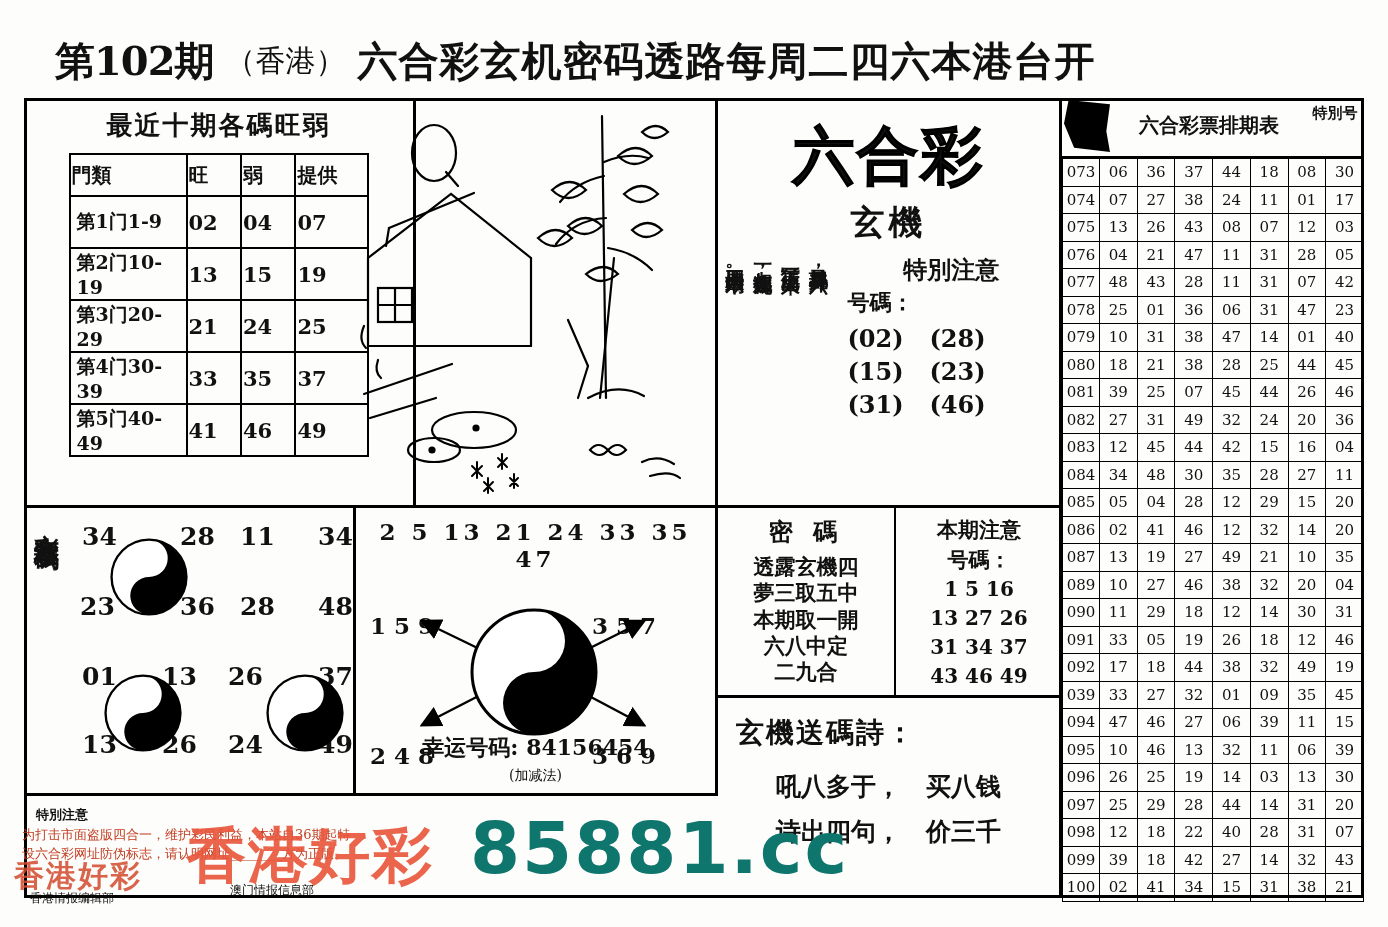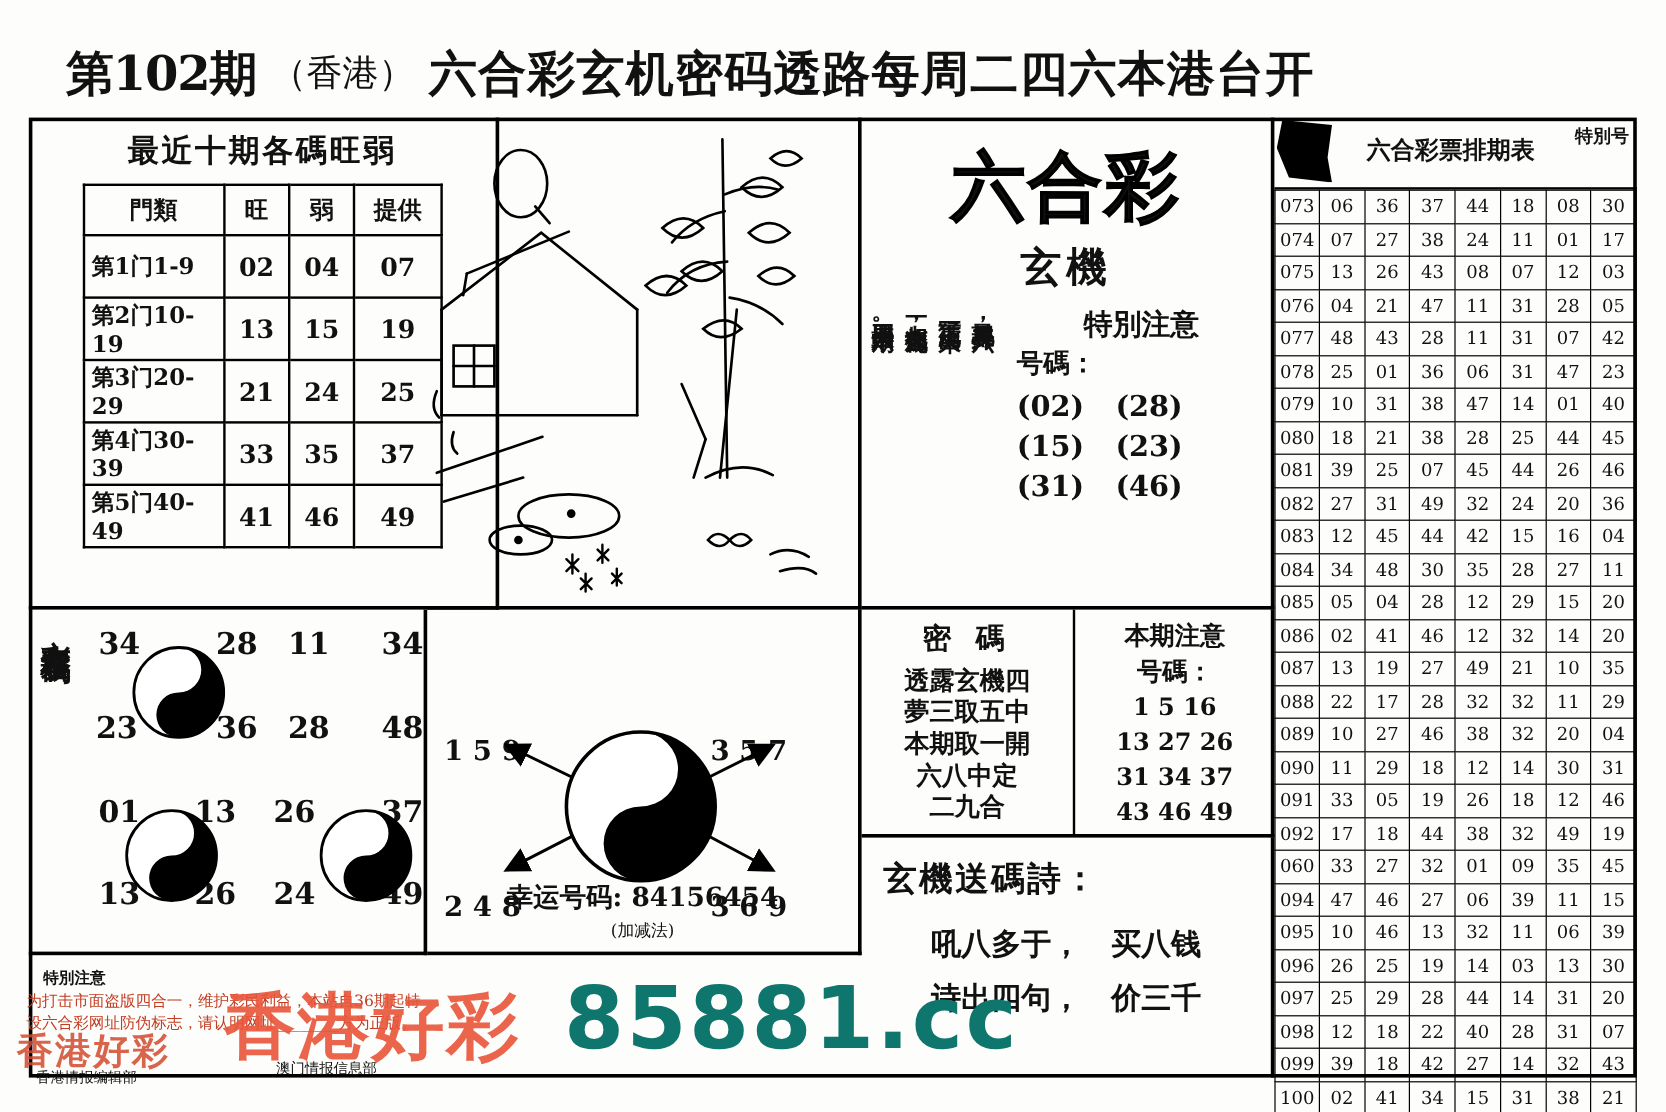--- a/index.html
+++ b/index.html
@@ -36,21 +36,21 @@
   .cell{position:absolute;box-sizing:border-box;}
 
   
   .panelA{left:24px;top:98px;width:392px;height:410px;border-right:3px solid #000;border-bottom:3px solid #000;}
   .panelA .ttl{
     text-align:center;font-family:"DejaVu Serif","Liberation Serif",serif;
     font-weight:bold;font-size:26px;padding:10px 0 6px;letter-spacing:2px;
   }
   .tblA{width:300px;margin:4px auto 0;border-collapse:collapse;}
   .tblA td,.tblA th{
-    border:2px solid #000;text-align:center;
+    border:2px solid #000;text-align:left;
     font-family:"DejaVu Serif","Liberation Serif",serif;
     font-size:21px;font-weight:bold;height:48px;
   }
   .tblA th{font-size:20px;height:38px;}
   .tblA td.lbl{font-size:19px;text-align:left;padding-left:6px;width:108px;}
 
   
   .panelB{left:356px;top:98px;width:362px;height:410px;border-right:3px solid #000;border-bottom:3px solid #000;}
 
   
@@ -381,20 +381,21 @@
     <svg style="position:absolute;left:186px;top:158px" width="78" height="78" viewBox="0 0 100 100">
       <circle cx="50" cy="50" r="48" fill="#fff" stroke="#000" stroke-width="3"></circle>
       <path d="M50 2 A48 48 0 0 1 50 98 A24 24 0 0 1 50 50 A24 24 0 0 0 50 2Z" fill="#000"></path>
       <circle cx="50" cy="26" r="8" fill="#fff"></circle>
       <circle cx="50" cy="74" r="8" fill="#000"></circle>
     </svg>
   </div>
 </div>
 
 <div class="cell panelE">
+  <div class="eTop">2 5 13 21 24 33 35 47</div>
 
   <span class="eNum" style="left:14px;top:104px">1 5 9</span>
   <span class="eNum" style="left:236px;top:104px">3 5 7</span>
   <span class="eNum" style="left:14px;top:234px">2 4 8</span>
   <span class="eNum" style="left:236px;top:234px">3 6 9</span>
 
   <svg style="position:absolute;left:0;top:60px" width="360" height="200" viewBox="0 0 360 200">
     <defs>
       <marker id="ah" markerWidth="9" markerHeight="9" refX="5" refY="4.5" orient="auto">
         <path d="M0 0 L9 4.5 L0 9 Z" fill="#000"></path>
@@ -598,30 +599,20 @@
           <td class="idx">087</td>
           <td>13</td>
           <td>19</td>
           <td>27</td>
           <td>49</td>
           <td>21</td>
           <td>10</td>
           <td>35</td>
         </tr>
         <tr>
-          <td class="idx">088</td>
-          <td>22</td>
-          <td>17</td>
-          <td>28</td>
-          <td>32</td>
-          <td>32</td>
-          <td>11</td>
-          <td>29</td>
-        </tr>
-        <tr>
           <td class="idx">089</td>
           <td>10</td>
           <td>27</td>
           <td>46</td>
           <td>38</td>
           <td>32</td>
           <td>20</td>
           <td>04</td>
         </tr>
         <tr>
@@ -648,21 +639,21 @@
           <td class="idx">092</td>
           <td>17</td>
           <td>18</td>
           <td>44</td>
           <td>38</td>
           <td>32</td>
           <td>49</td>
           <td>19</td>
         </tr>
         <tr>
-          <td class="idx">060</td>
+          <td class="idx">039</td>
           <td>33</td>
           <td>27</td>
           <td>32</td>
           <td>01</td>
           <td>09</td>
           <td>35</td>
           <td>45</td>
         </tr>
         <tr>
           <td class="idx">094</td>

